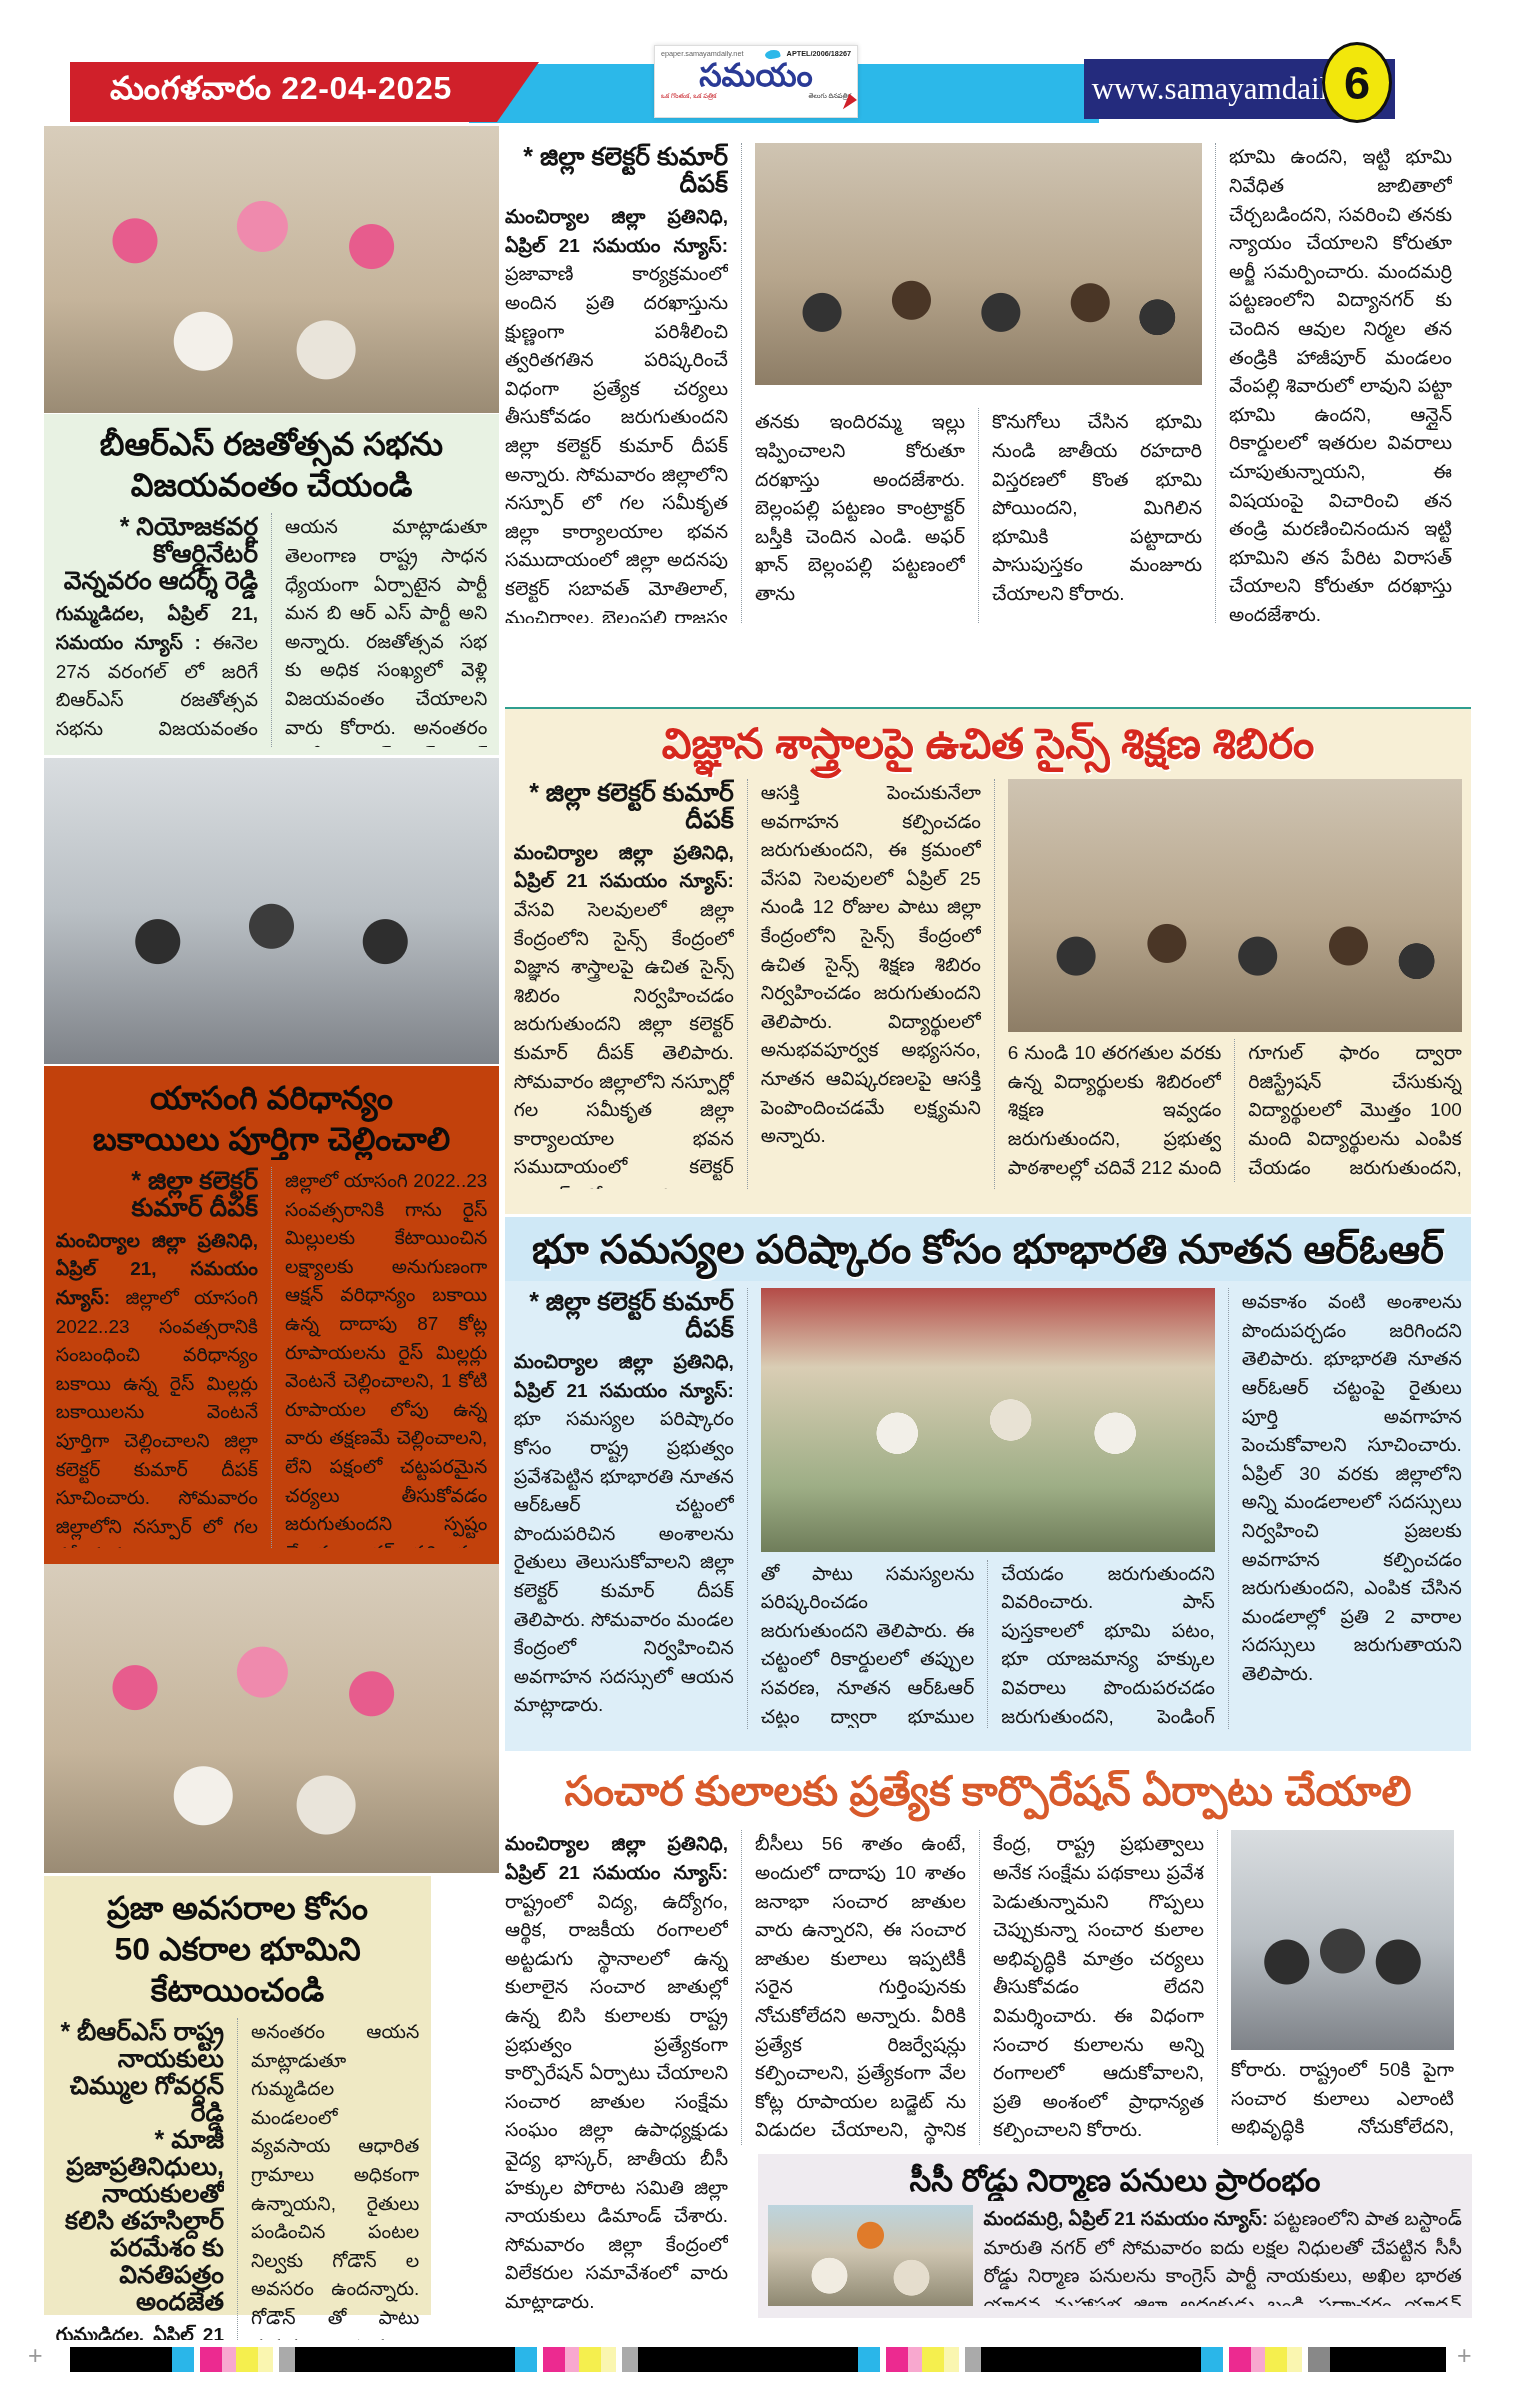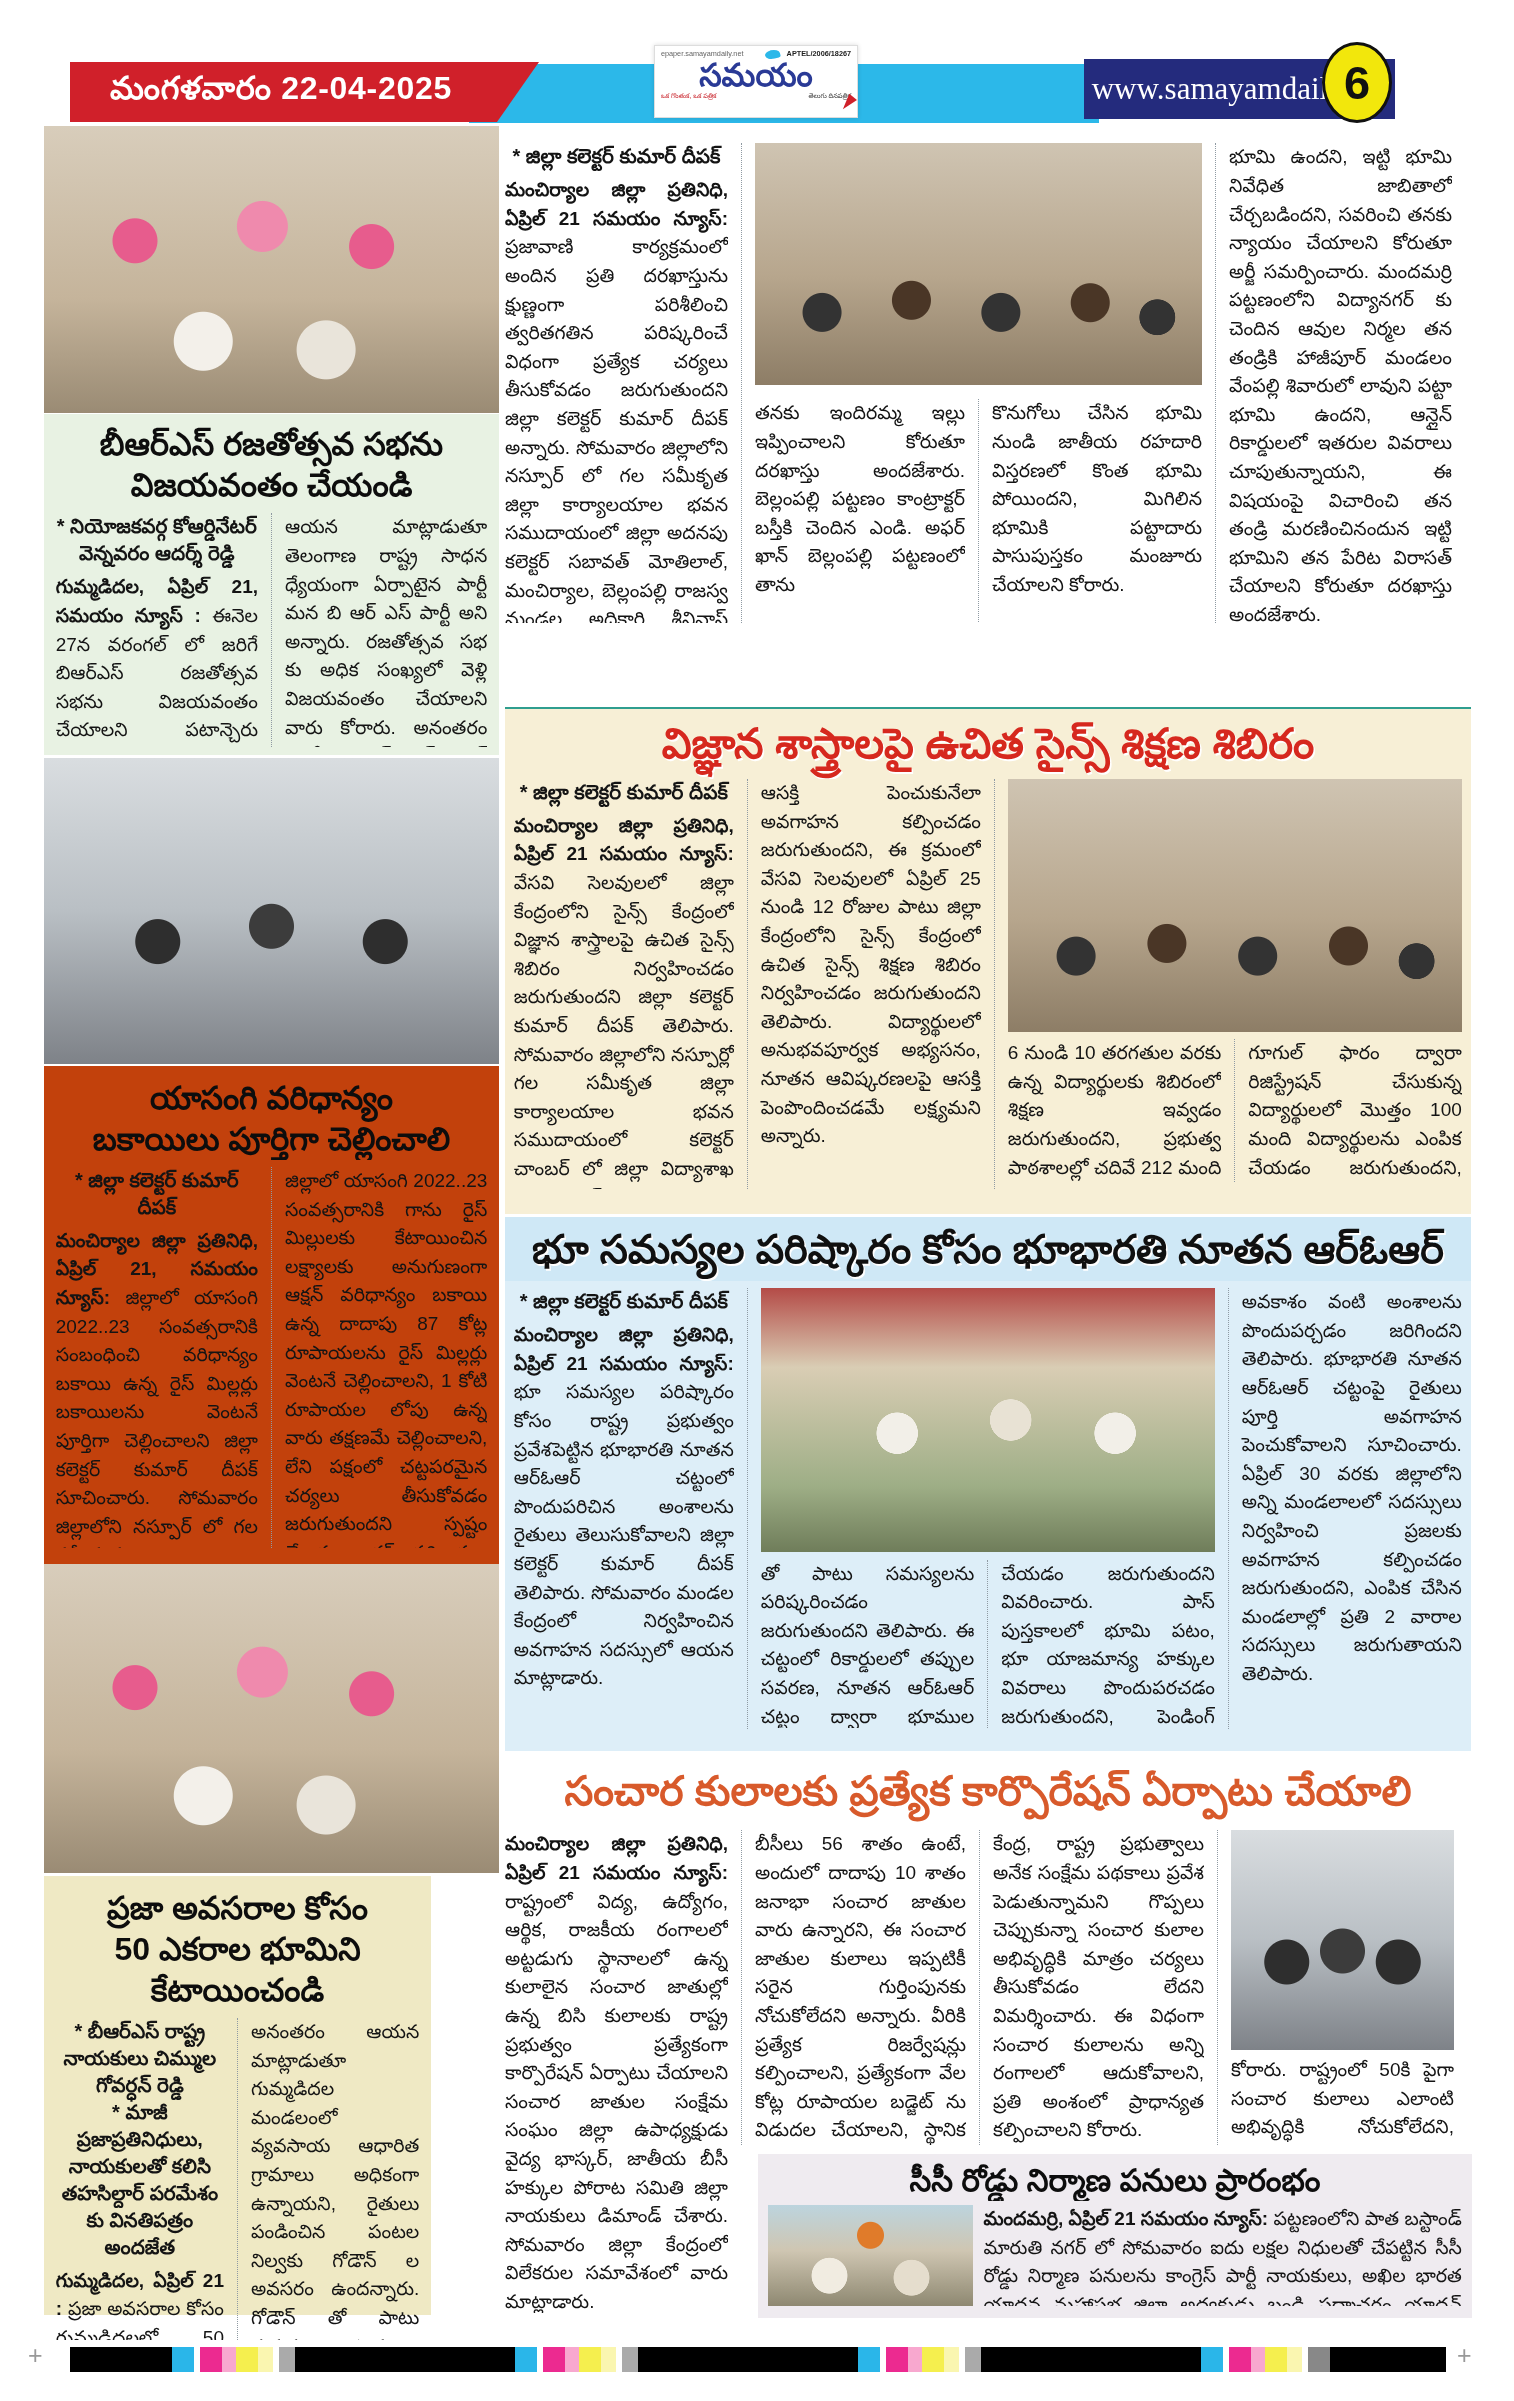--- a/index.html
+++ b/index.html
@@ -65,21 +65,21 @@
   .headline{font-weight:bold;text-align:center;overflow:hidden;}
   .h-purple{color:#8e2a7e;font-size:44px;line-height:76px;height:76px;}
   .h-red{color:#d6281e;font-size:42px;line-height:70px;height:70px;text-shadow:1.5px 1.5px 0 #fff;}
   .h-black{color:#101010;font-size:40px;line-height:64px;height:64px;text-shadow:1.5px 1.5px 0 #fff;}
   .h-orange{color:#d85a2b;font-size:41px;line-height:70px;height:70px;}
   .h-left{color:#0d0d0d;font-size:32px;line-height:41px;}
   
   .cols{display:flex;}
   .col{font-size:19px;line-height:28.6px;text-align:justify;overflow:hidden;color:#141414;}
   .col + .col{border-left:1.5px dotted #8f9aa3;padding-left:13px;margin-left:13px;}
-  .byline{font-weight:bold;font-size:20px;line-height:27px;text-align:center;margin-bottom:5.9px;}
+  .byline{font-weight:bold;font-size:25px;line-height:27px;text-align:right;margin-bottom:5.9px;}
   .dl{font-weight:bold;}
   .block{box-sizing:border-box;}
   .sep-gap{height:7.3px;}
 </style>
 </head>
 <body>
 
 <div id="page">
 
   <div class="abs hdr-cyan"></div>
@@ -174,21 +174,21 @@
 
   <div class="abs block" style="left:505px;top:139px;width:966px;height:567px;">
     <div class="cols" style="height:480px;margin-top:4.4px;">
       <div class="col" style="width:223px;">
         <div class="byline">* జిల్లా కలెక్టర్ కుమార్ దీపక్</div>
         <b class="dl">మంచిర్యాల జిల్లా ప్రతినిధి, ఏప్రిల్ 21 సమయం న్యూస్:</b>
         <span>ప్రజావాణి కార్యక్రమంలో అందిన ప్రతి దరఖాస్తును క్షుణ్ణంగా పరిశీలించి త్వరితగతిన పరిష్కరించే విధంగా ప్రత్యేక చర్యలు తీసుకోవడం జరుగుతుందని జిల్లా కలెక్టర్ కుమార్ దీపక్ అన్నారు. సోమవారం జిల్లాలోని నస్పూర్ లో గల సమీకృత జిల్లా కార్యాలయాల భవన సముదాయంలో జిల్లా అదనపు కలెక్టర్ సబావత్ మోతిలాల్, మంచిర్యాల, బెల్లంపల్లి రాజస్వ మండల అధికారి శ్రీనివాస్ రావు, హరీష్ లతో కలిసి అర్జీలను స్వీకరించారు.</span>
       </div>
       <div class="col" style="width:447px;border-left:1.5px dotted #8f9aa3;padding-left:13px;margin-left:13px;">
         <div class="photo ph-people" style="width:447px;height:242px;"></div>
-        <div class="cols" style="height:223px;margin-top:14px;">
+        <div class="cols" style="height:223px;margin-top:23px;">
           <div class="col" style="width:211px;">
             <span>తనకు ఇందిరమ్మ ఇల్లు ఇప్పించాలని కోరుతూ దరఖాస్తు అందజేశారు. బెల్లంపల్లి పట్టణం కాంట్రాక్టర్ బస్తీకి చెందిన ఎండి. అఫర్ ఖాన్ బెల్లంపల్లి పట్టణంలో తాను</span>
           </div>
           <div class="col" style="width:211px;">
             <span>కొనుగోలు చేసిన భూమి నుండి జాతీయ రహదారి విస్తరణలో కొంత భూమి పోయిందని, మిగిలిన భూమికి పట్టాదారు పాసుపుస్తకం మంజూరు చేయాలని కోరారు.</span>
           </div>
         </div>
       </div>
       <div class="col" style="width:223px;">
         <span>భూమి ఉందని, ఇట్టి భూమి నివేధిత జాబితాలో చేర్చబడిందని, సవరించి తనకు న్యాయం చేయాలని కోరుతూ అర్జీ సమర్పించారు. మందమర్రి పట్టణంలోని విద్యానగర్ కు చెందిన ఆవుల నిర్మల తన తండ్రికి హాజీపూర్ మండలం వేంపల్లి శివారులో లావుని పట్టా భూమి ఉందని, ఆన్లైన్ రికార్డులలో ఇతరుల వివరాలు చూపుతున్నాయని, ఈ విషయంపై విచారించి తన తండ్రి మరణించినందున ఇట్టి భూమిని తన పేరిట విరాసత్ చేయాలని కోరుతూ దరఖాస్తు అందజేశారు.</span>

